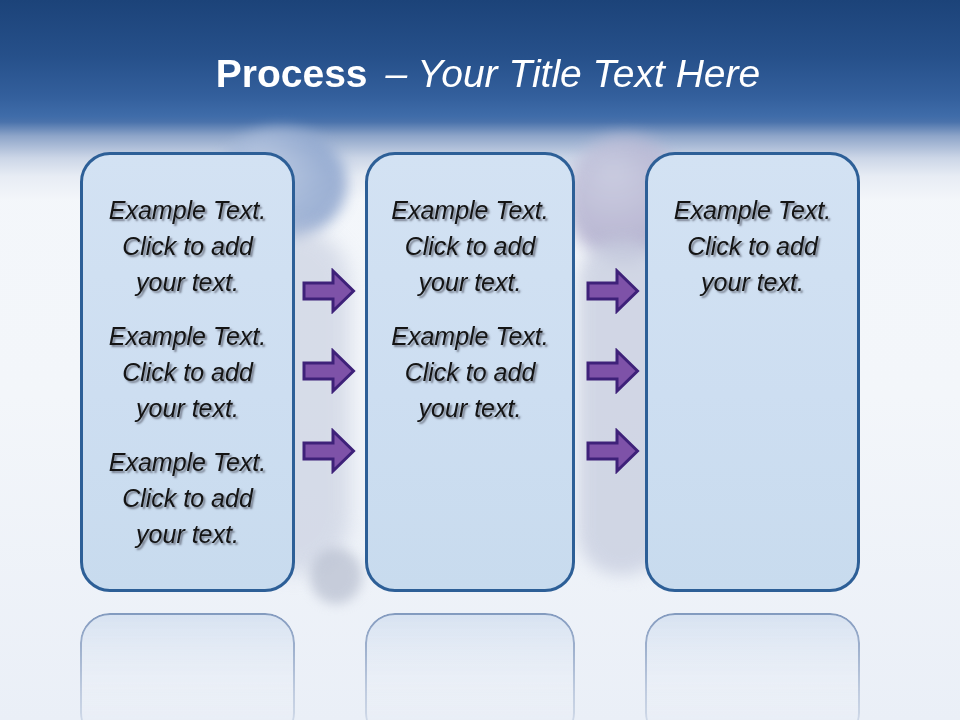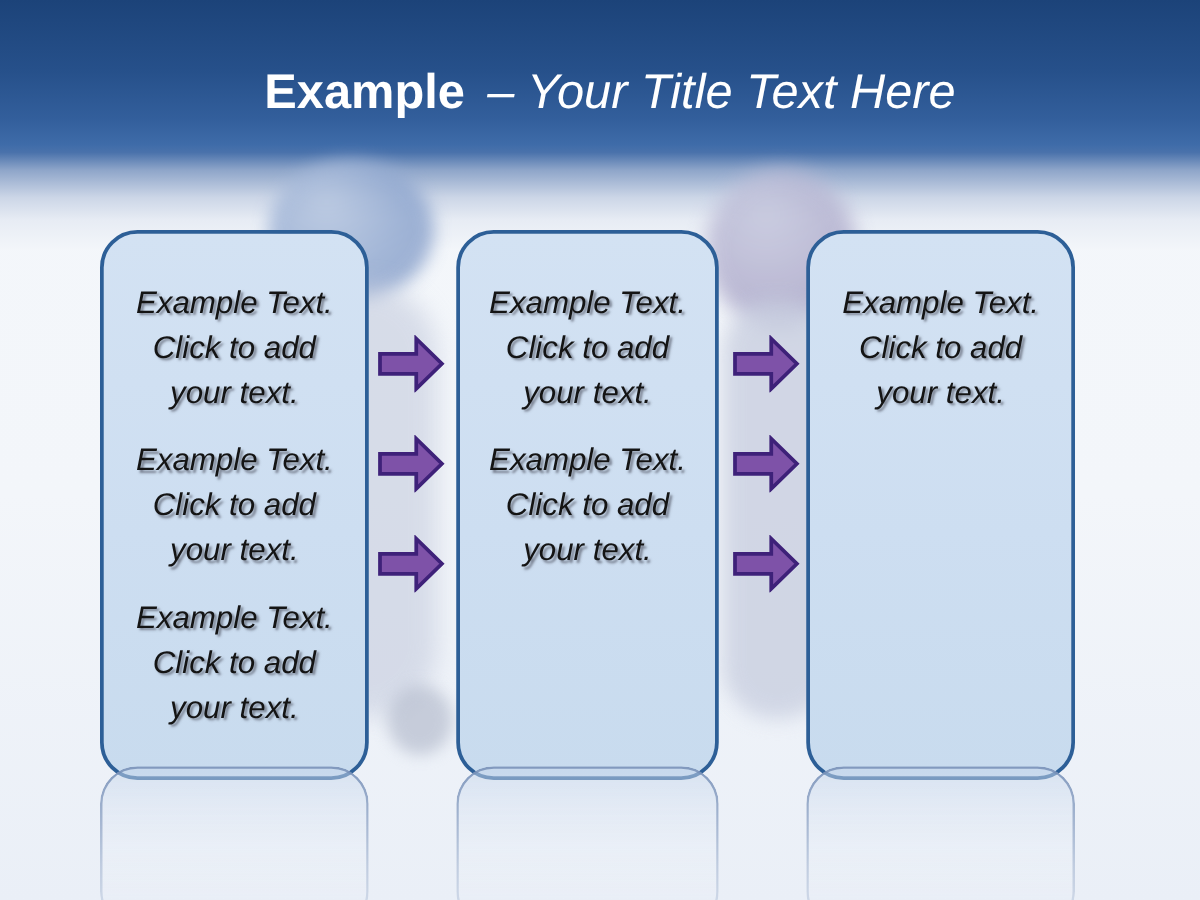--- a/index.html
+++ b/index.html
@@ -41,21 +41,21 @@
     left:565px;top:136px;width:120px;height:126px;border-radius:50%;
     background:radial-gradient(circle at 40% 28%,#c6c8de,#b1aecd 58%,#a2a3c6);
     filter:blur(8px);opacity:.85;
   }
   .fig-body2{
     left:578px;top:240px;width:88px;height:335px;border-radius:42px;
     background:#c9cfe0;filter:blur(8px);opacity:.8;
   }
   
   .panel{
-    position:absolute;top:184px;height:440px;z-index:3;box-sizing:border-box;
+    position:absolute;top:152px;height:440px;z-index:3;box-sizing:border-box;
     background:linear-gradient(180deg,#d3e2f3 0%,#cddef1 55%,#c8dbee 100%);
     border:3px solid #2d5f97;border-radius:30px;
     padding:37px 6px 0;
   }
   .panel-1{left:80px;width:215px;}
   .panel-2{left:365px;width:210px;}
   .panel-3{left:645px;width:215px;}
   .ptext{
     margin:0 0 18px;text-align:center;white-space:pre-line;
     font-style:italic;font-size:25px;line-height:36px;color:#141414;
@@ -79,21 +79,21 @@
   .refl-3{left:645px;width:215px;}
 </style>
 </head>
 <body>
 
 <div class="slide">
 
   <div class="header"></div>
 
   <div class="title">
-    <span class="t-bold">Example</span><span class="t-rest">– Your Title Text Here</span>
+    <span class="t-bold">Process</span><span class="t-rest">– Your Title Text Here</span>
   </div>
 
   <div class="fig fig-head1"></div>
   <div class="fig fig-body1"></div>
   <div class="fig fig-foot1"></div>
   <div class="fig fig-head2"></div>
   <div class="fig fig-body2"></div>
 
   <div class="panel panel-1">
     <p class="ptext">Example Text.

